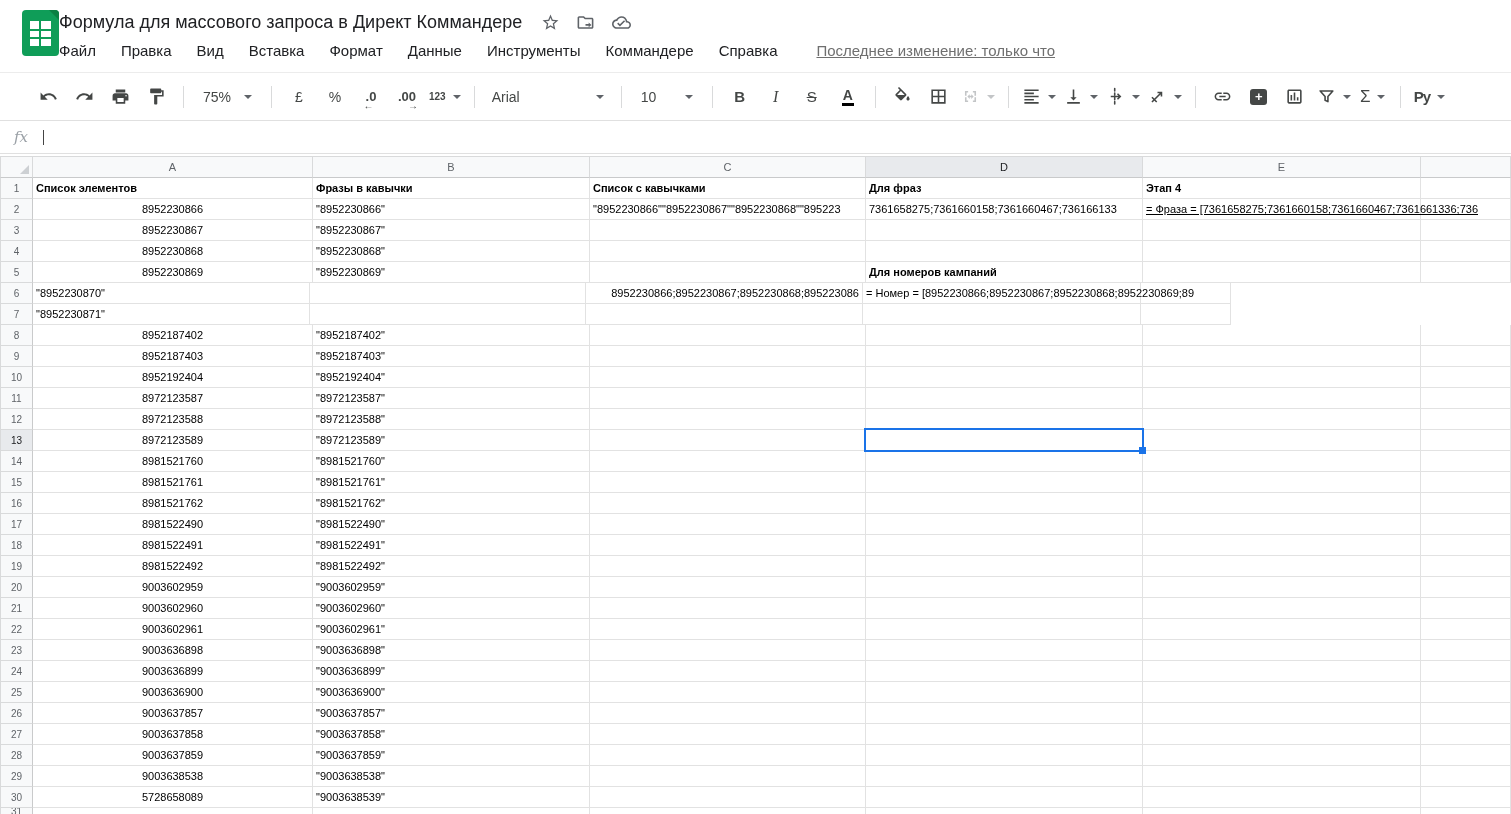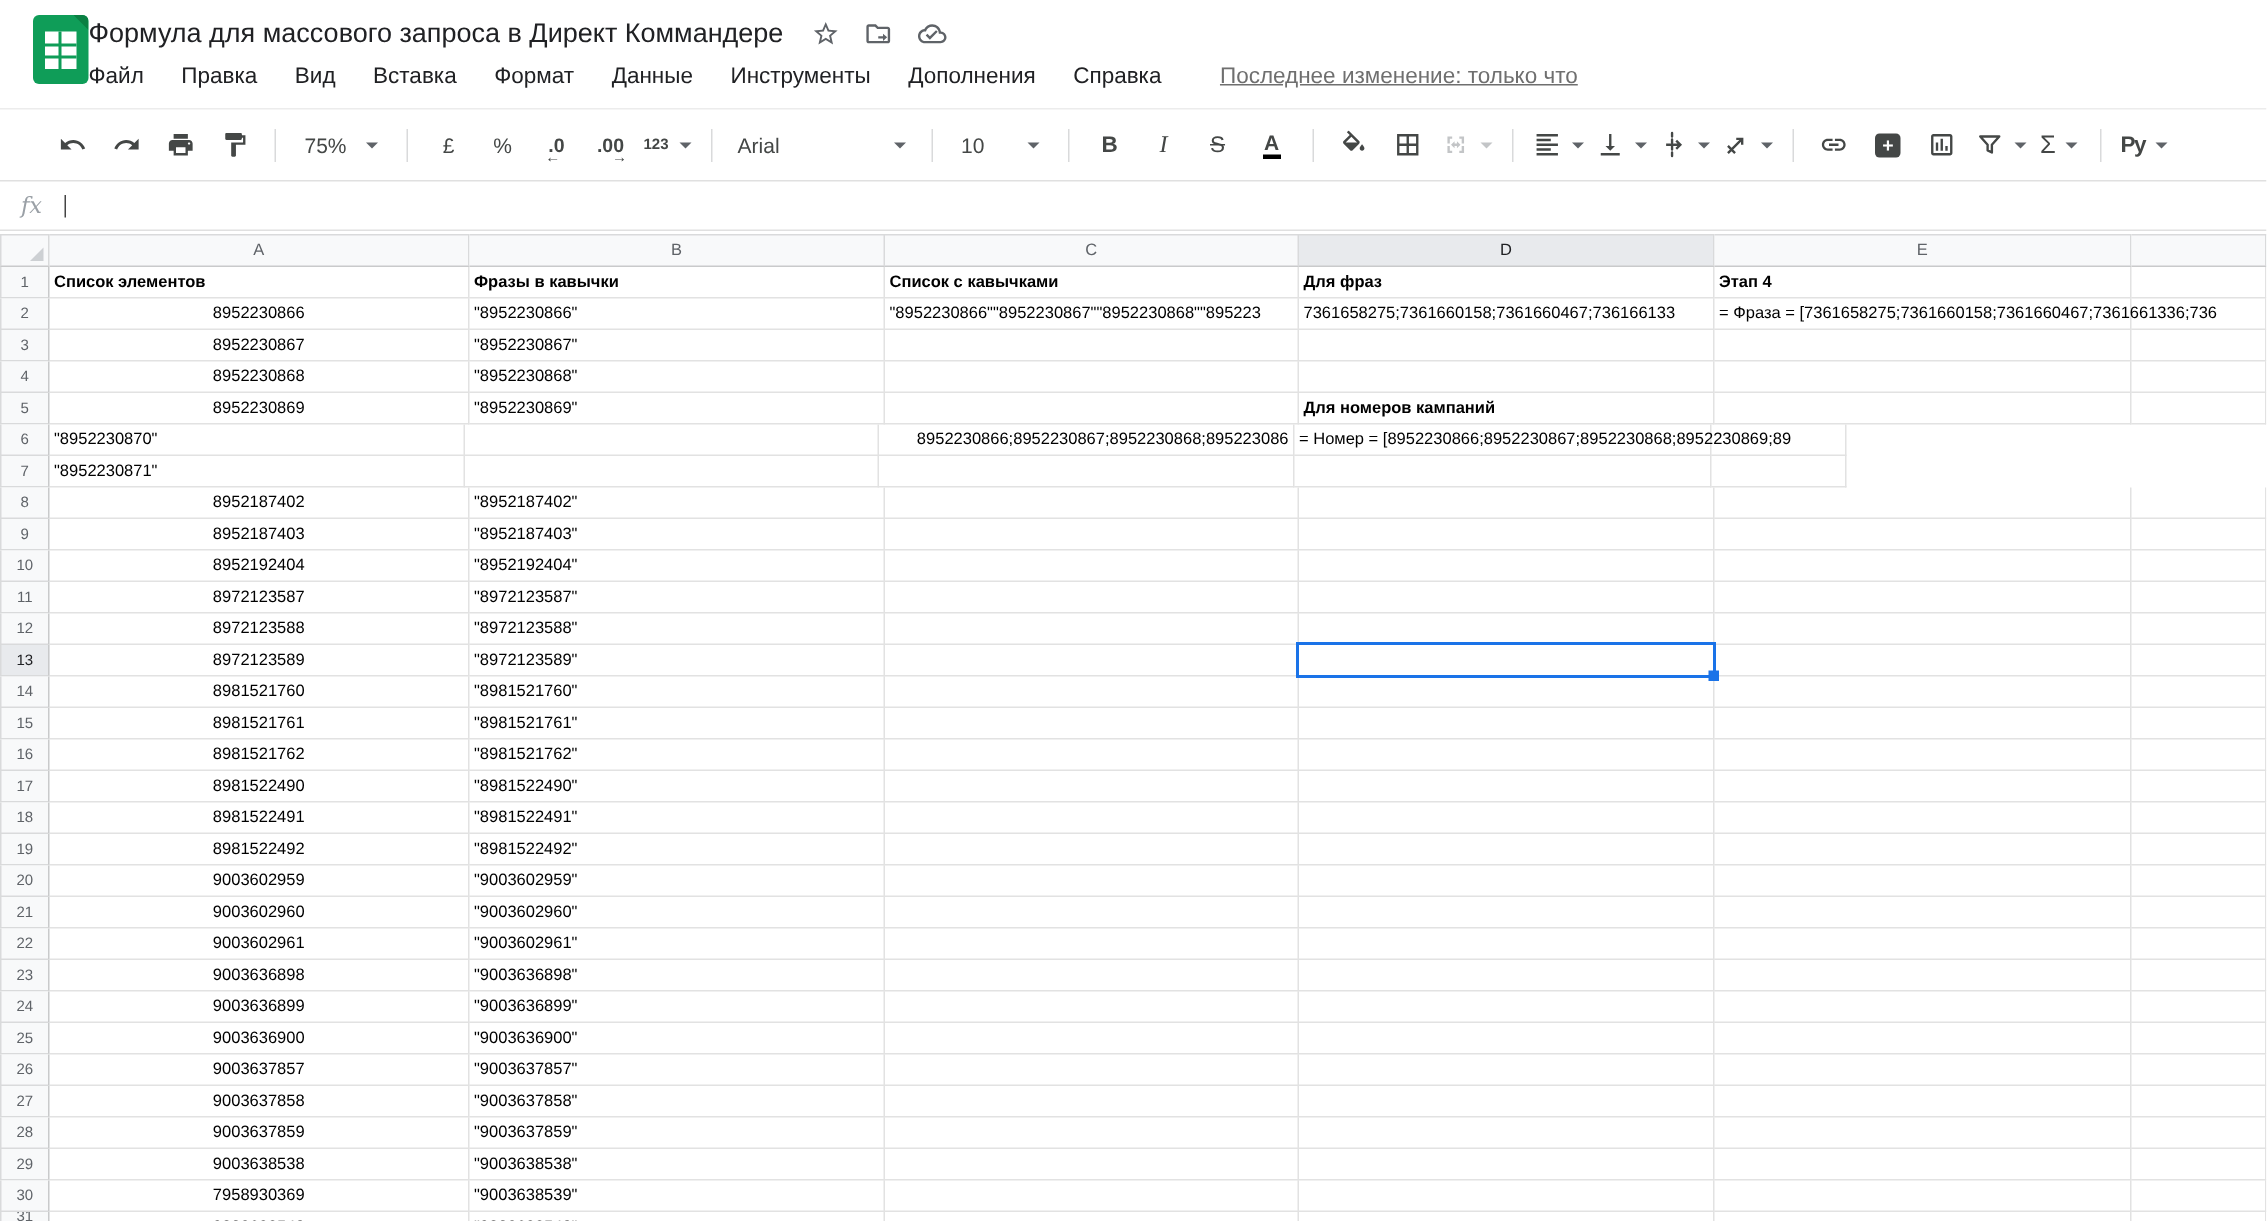--- a/index.html
+++ b/index.html
@@ -87,21 +87,21 @@
       </span>
     </div>
     <nav class="menubar">
       <span class="menu-item">Файл</span>
       <span class="menu-item">Правка</span>
       <span class="menu-item">Вид</span>
       <span class="menu-item">Вставка</span>
       <span class="menu-item">Формат</span>
       <span class="menu-item">Данные</span>
       <span class="menu-item">Инструменты</span>
-      <span class="menu-item">Дополнения</span>
+      <span class="menu-item">Коммандере</span>
       <span class="menu-item">Справка</span>
       <span class="last-edit">Последнее изменение: только что</span>
     </nav>
   </div>
 </header>
 
 <div class="toolbar">
   <div class="tbtn">
       <svg viewBox="0 0 24 24">
         <path d="M12.5 8c-2.65 0-5.05 1-6.9 2.6L2 7v9h9l-3.62-3.62c1.39-1.16 3.16-1.88 5.12-1.88 3.54 0 6.55 2.31 7.6 5.5l2.37-.78C21.08 11.03 17.15 8 12.5 8z"></path>
@@ -265,21 +265,21 @@
         <div class="cell bold" style="width: 277px;">Для фраз</div>
         <div class="cell bold" style="width: 278px;">Этап 4</div>
         <div class="cell" style="width: 90px;"></div>
       </div>
       <div class="srow">
         <div class="rowhead">2</div>
         <div class="cell center" style="width: 280px;">8952230866</div>
         <div class="cell" style="width: 277px;">"8952230866"</div>
         <div class="cell" style="width: 276px;">"8952230866""8952230867""8952230868""895223</div>
         <div class="cell" style="width: 277px;">7361658275;7361660158;7361660467;736166133</div>
-        <div class="cell ovf" style="width: 278px;">= Фраза = [7361658275;7361660158;7361660467;7361661336;736</div>
+        <div class="cell ovf" style="width: 278px; text-decoration: underline;">= Фраза = [7361658275;7361660158;7361660467;7361661336;736</div>
         <div class="cell" style="width: 90px;"></div>
       </div>
       <div class="srow">
         <div class="rowhead">3</div>
         <div class="cell center" style="width: 280px;">8952230867</div>
         <div class="cell" style="width: 277px;">"8952230867"</div>
         <div class="cell" style="width: 276px;"></div>
         <div class="cell" style="width: 277px;"></div>
         <div class="cell" style="width: 278px;"></div>
         <div class="cell" style="width: 90px;"></div>
@@ -511,21 +511,21 @@
         <div class="rowhead">29</div>
         <div class="cell center" style="width: 280px;">9003638538</div>
         <div class="cell" style="width: 277px;">"9003638538"</div>
         <div class="cell" style="width: 276px;"></div>
         <div class="cell" style="width: 277px;"></div>
         <div class="cell" style="width: 278px;"></div>
         <div class="cell" style="width: 90px;"></div>
       </div>
       <div class="srow">
         <div class="rowhead">30</div>
-        <div class="cell center" style="width: 280px;">7958930369</div>
+        <div class="cell center" style="width: 280px;">5728658089</div>
         <div class="cell" style="width: 277px;">"9003638539"</div>
         <div class="cell" style="width: 276px;"></div>
         <div class="cell" style="width: 277px;"></div>
         <div class="cell" style="width: 278px;"></div>
         <div class="cell" style="width: 90px;"></div>
       </div>
       <div class="srow partial">
         <div class="rowhead">31</div>
         <div class="cell center" style="width: 280px;">9003638540</div>
         <div class="cell" style="width: 277px;">"9003638540"</div>

